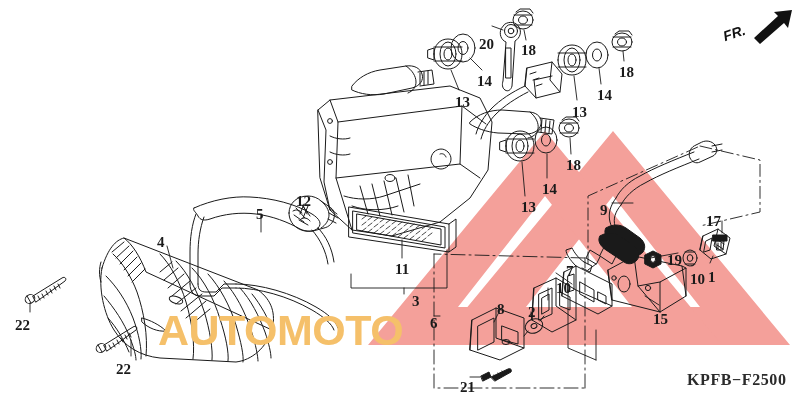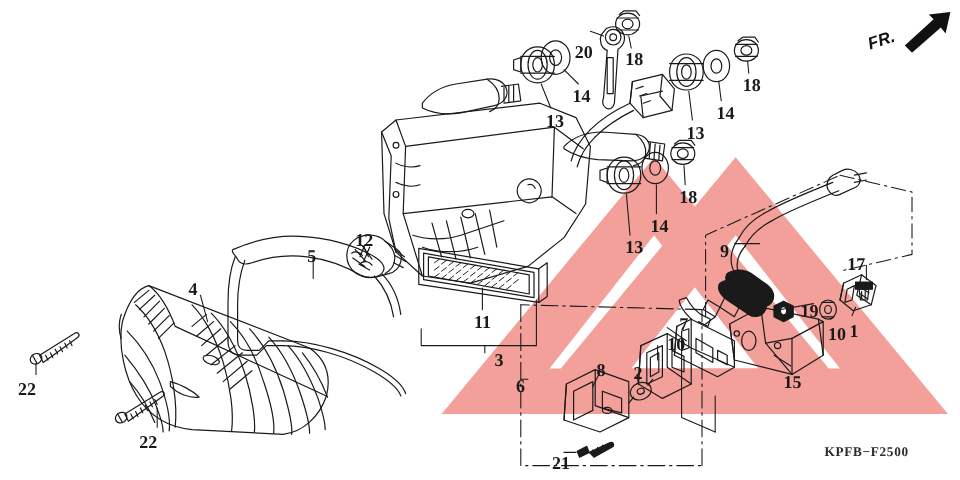--- a/index.html
+++ b/index.html
@@ -28,21 +28,21 @@
     font-weight: 700;
     color: #1a1a1a;
     line-height: 1;
     letter-spacing: 0px;
     white-space: nowrap;
     user-select: none;
   }
   .code-label {
     position: absolute;
     font-family: "Liberation Serif", serif;
-    font-size: 11px;
+    font-size: 16px;
     font-weight: 700;
     color: #2b2b2b;
     letter-spacing: 0.6px;
     white-space: nowrap;
   }
   .fr-label {
     position: absolute;
     font-family: "Liberation Sans", sans-serif;
     font-size: 14px;
     font-weight: 700;
@@ -416,20 +416,21 @@
 
         <path d="M588 264 L588 196 L700 146" stroke-dasharray="12 4 2 4"></path>
         <path d="M700 146 L760 160 L760 212 L700 226" stroke-dasharray="12 4 2 4"></path>
 
         <path d="M568 290 L568 348 L596 360"></path>
         <path d="M596 360 L596 330"></path>
       </g>
 
     </svg>
 
+    <div class="wm-text wm-a" style="left:158px; top:306px;">AUTOMOTO</div>
 
     <div class="fr-label" style="left:723px; top:25px;">FR.</div>
     <svg style="position:absolute; left:748px; top:8px; width:46px; height:36px;" viewBox="0 0 46 36" xmlns="http://www.w3.org/2000/svg">
       <path d="M6 30 L30 8 L26 4 L44 2 L40 20 L36 15 L12 36 Z" fill="#111111"></path>
     </svg>
 
     <div class="code-label" style="left:687px; top:371px;">KPFB−F2500</div>
 
     <div id="callout-host">
         <div class="callout" style="left: 708px; top: 270px;">1</div>

